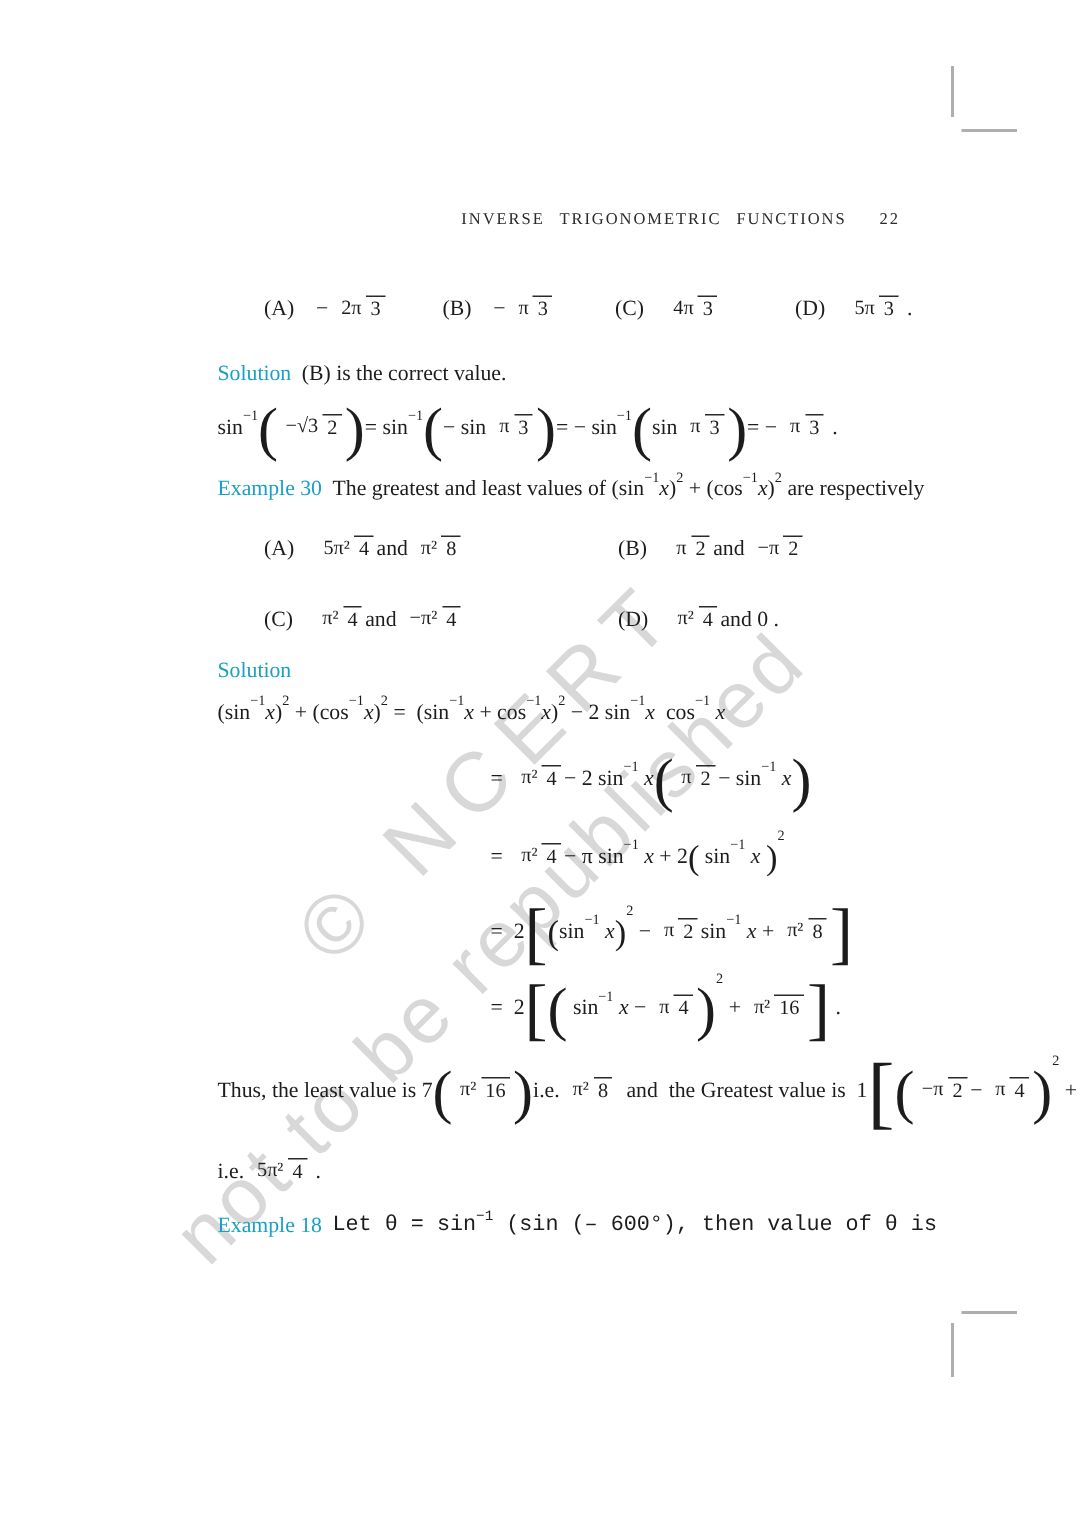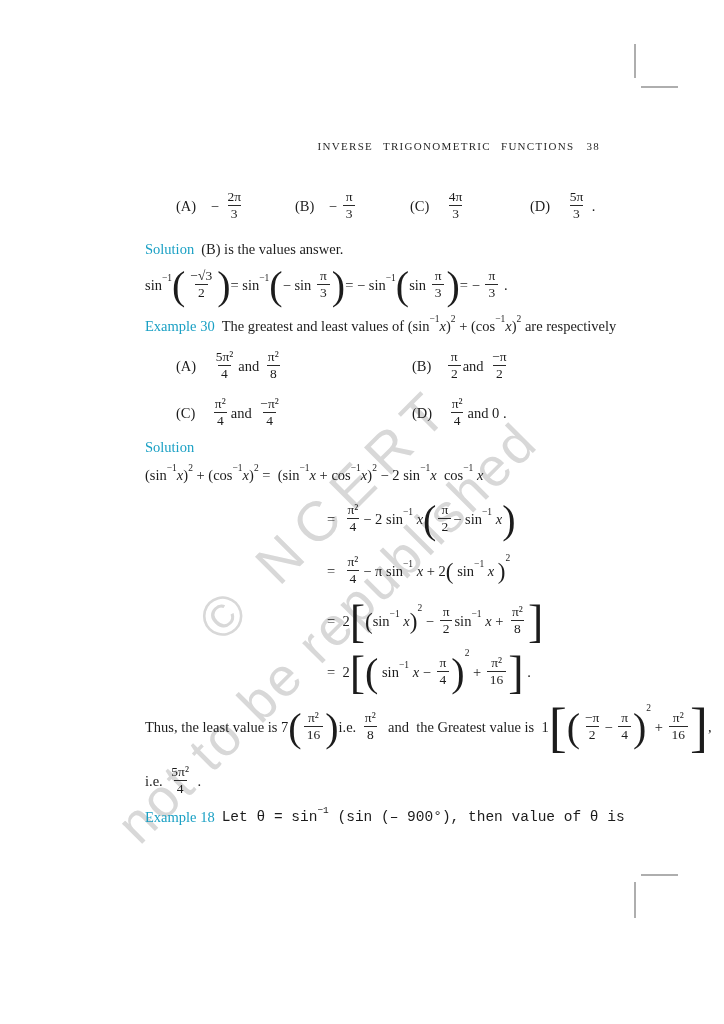--- a/index.html
+++ b/index.html
@@ -22,41 +22,41 @@
     user-select:none;
     z-index:0;
   }
   .wm1{left:208px;top:598px;font-size:56px;letter-spacing:12px;}
   .wm2{left:126px;top:802px;font-size:54px;letter-spacing:3px;}
   
   .crop{position:absolute;background:#aeaeae;z-index:1;}
   
   .header{
     position:absolute;left:145px;top:140px;width:455px;
-    display:flex;justify-content:flex-end;align-items:baseline;gap:12px;
+    display:flex;justify-content:flex-end;align-items:baseline;gap:22px;
     font-size:11px;letter-spacing:1.3px;word-spacing:6px;color:#2a2a2a;
     z-index:2;
   }
   
   .m-line{
     position:absolute;
     display:flex;align-items:center;flex-wrap:nowrap;
     font-size:14.5px;line-height:1.25;
     z-index:2;
   }
   .m-line span{white-space:pre;}
   .label{color:var(--accent,#1aa0c4);font-weight:normal;margin-right:7px;}
   .mx{font-style:normal;}
   .mi{font-style:italic;}
   .gsup{position:relative;font-size:9.5px;top:-6px;}
   .bigp{font-size:40px;font-weight:300;line-height:0;position:relative;top:1px;}
   .midp{font-size:23px;font-weight:300;line-height:0;position:relative;top:1px;}
   .bigb{font-size:46px;font-weight:300;line-height:0;position:relative;top:1px;}
   .frac{
-    display:inline-flex;flex-direction:column;align-items:center;
+    display:inline-flex;flex-direction:row;align-items:center;
     text-align:center;margin:16px 2px;font-size:13.5px;line-height:1.18;
     position:relative;top:-1px;
   }
   .frac .num,.frac .den{padding:0 3px;white-space:pre;}
   .frac .den{border-top:1.2px solid #2a2a2a;}
 </style>
 </head>
 <body>
 
 <div class="page">
@@ -64,21 +64,21 @@
   <div class="wm wm1">© NCERT</div>
   <div class="wm wm2">not to be republished</div>
 
   <div class="crop" style="left:634px;top:44px;width:2px;height:34px;"></div>
   <div class="crop" style="left:641px;top:86px;width:37px;height:2px;"></div>
   <div class="crop" style="left:641px;top:874px;width:37px;height:2px;"></div>
   <div class="crop" style="left:634px;top:882px;width:2px;height:36px;"></div>
 
   <div class="header">
     <span>INVERSE TRIGONOMETRIC FUNCTIONS</span>
-    <span>38</span>
+    <span>22</span>
   </div>
 
   <div class="m-line" style="left:176px;top:183px;height:46px;">
       <span class="mx">(A)    − </span>
       <span class="frac"><span class="num">2π</span><span class="den">3</span></span>
     </div>
   <div class="m-line" style="left:295px;top:183px;height:46px;">
       <span class="mx">(B)    − </span>
       <span class="frac"><span class="num">π</span><span class="den">3</span></span>
     </div>
@@ -87,21 +87,21 @@
       <span class="frac"><span class="num">4π</span><span class="den">3</span></span>
     </div>
   <div class="m-line" style="left:530px;top:183px;height:46px;">
       <span class="mx">(D)    </span>
       <span class="frac"><span class="num">5π</span><span class="den">3</span></span>
       <span class="mx"> .</span>
     </div>
 
   <div class="m-line" style="left:145px;top:239px;height:20px;">
     <span class="label">Solution</span>
-    <span class="mx">(B) is the values answer.</span>
+    <span class="mx">(B) is the correct value.</span>
   </div>
 
   <div class="m-line" style="left:145px;top:258px;height:54px;">
       <span class="mx">sin</span>
       <span class="gsup">−1</span>
       <span class="bigp">(</span>
       <span class="frac"><span class="num">−√3</span><span class="den">2</span></span>
       <span class="bigp">)</span>
       <span class="mx">= sin</span>
       <span class="gsup">−1</span>
@@ -273,16 +273,16 @@
     </div>
 
   <div class="m-line" style="left:145px;top:757px;height:48px;">
       <span class="mx">i.e. </span>
       <span class="frac"><span class="num">5π²</span><span class="den">4</span></span>
       <span class="mx"> .</span>
     </div>
 
   <div class="m-line" style="left:145px;top:806px;height:22px;">
     <span class="label">Example 18</span>
-    <span style="display:inline-flex;align-items:center;font-family:Liberation Mono, monospace;"><span class="mx">Let θ = sin</span><span class="gsup">−1</span><span class="mx"> (sin (– 900°), then value of θ is</span></span>
+    <span style="display:inline-flex;align-items:center;font-family:Liberation Mono, monospace;"><span class="mx">Let θ = sin</span><span class="gsup">−1</span><span class="mx"> (sin (– 600°), then value of θ is</span></span>
   </div>
 
 </div>
 
 </body></html>

